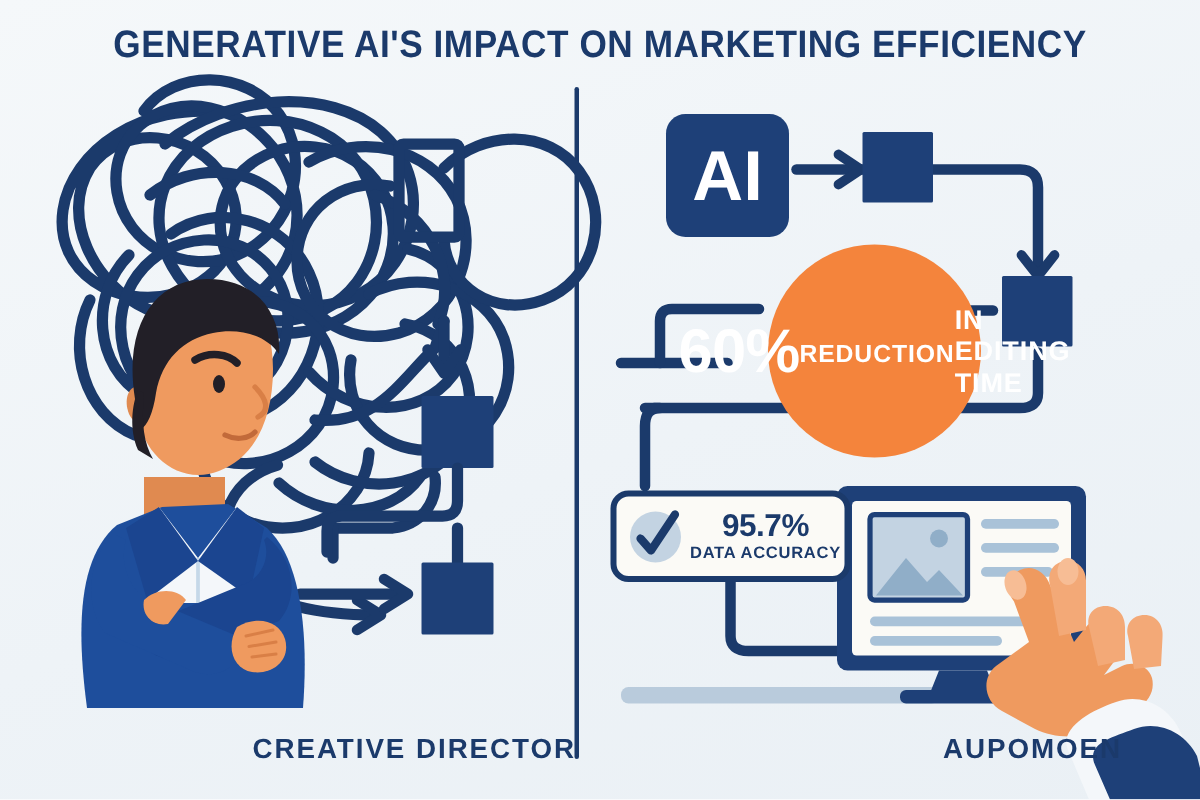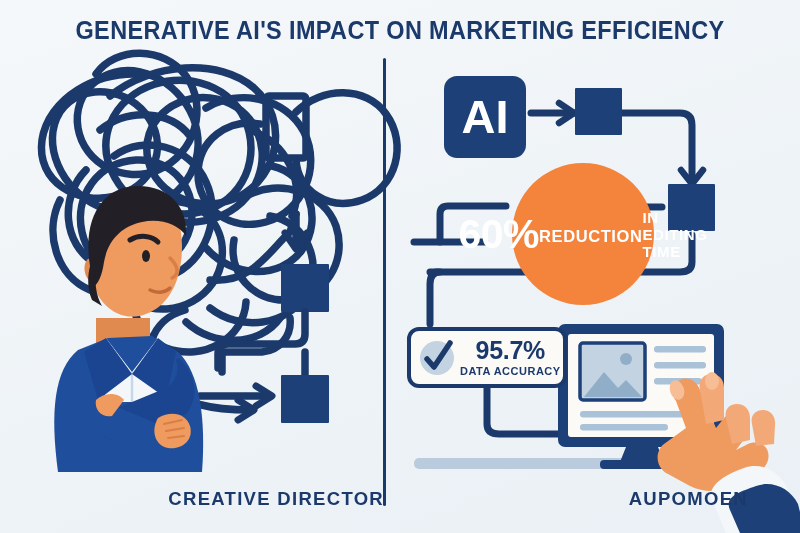--- a/index.html
+++ b/index.html
@@ -94,21 +94,21 @@
   }
   #stat-label1 {
     color: #ffffff;
     font-size: 16.5px;
     font-weight: bold;
     letter-spacing: 0.6px;
     margin-top: 4px;
   }
   #stat-label2 {
     color: #ffffff;
-    font-size: 15px;
+    font-size: 18px;
     font-weight: bold;
     letter-spacing: 0.6px;
     margin-top: 1px;
   }
 
   
   #accuracy-badge {
     position: absolute;
     left: 407px;
     top: 327px;
@@ -132,21 +132,21 @@
     flex: 0 0 auto;
   }
   #accuracy-text {
     margin-left: 6px;
     display: flex;
     flex-direction: column;
     align-items: center;
   }
   #accuracy-value {
     color: #1b3a6b;
-    font-size: 25px;
+    font-size: 21px;
     font-weight: bold;
     letter-spacing: -0.3px;
     line-height: 1;
   }
   #accuracy-label {
     color: #1b3a6b;
     font-size: 11px;
     font-weight: bold;
     letter-spacing: 0.5px;
     margin-top: 2px;

